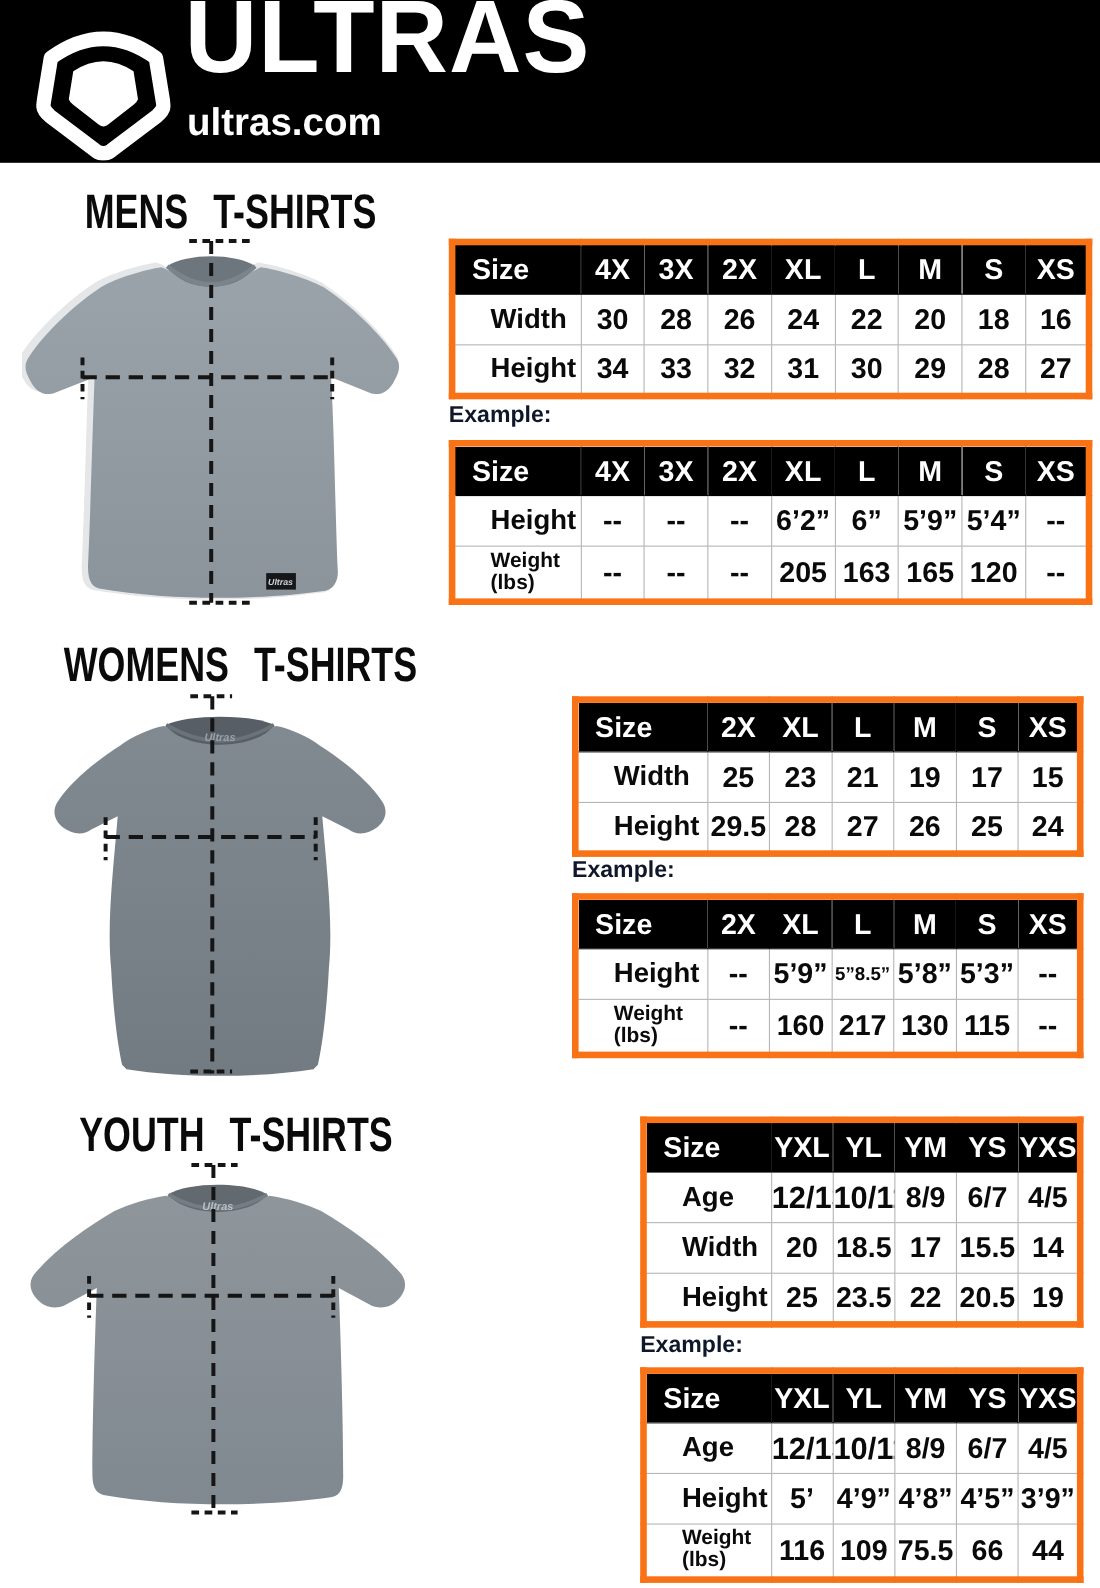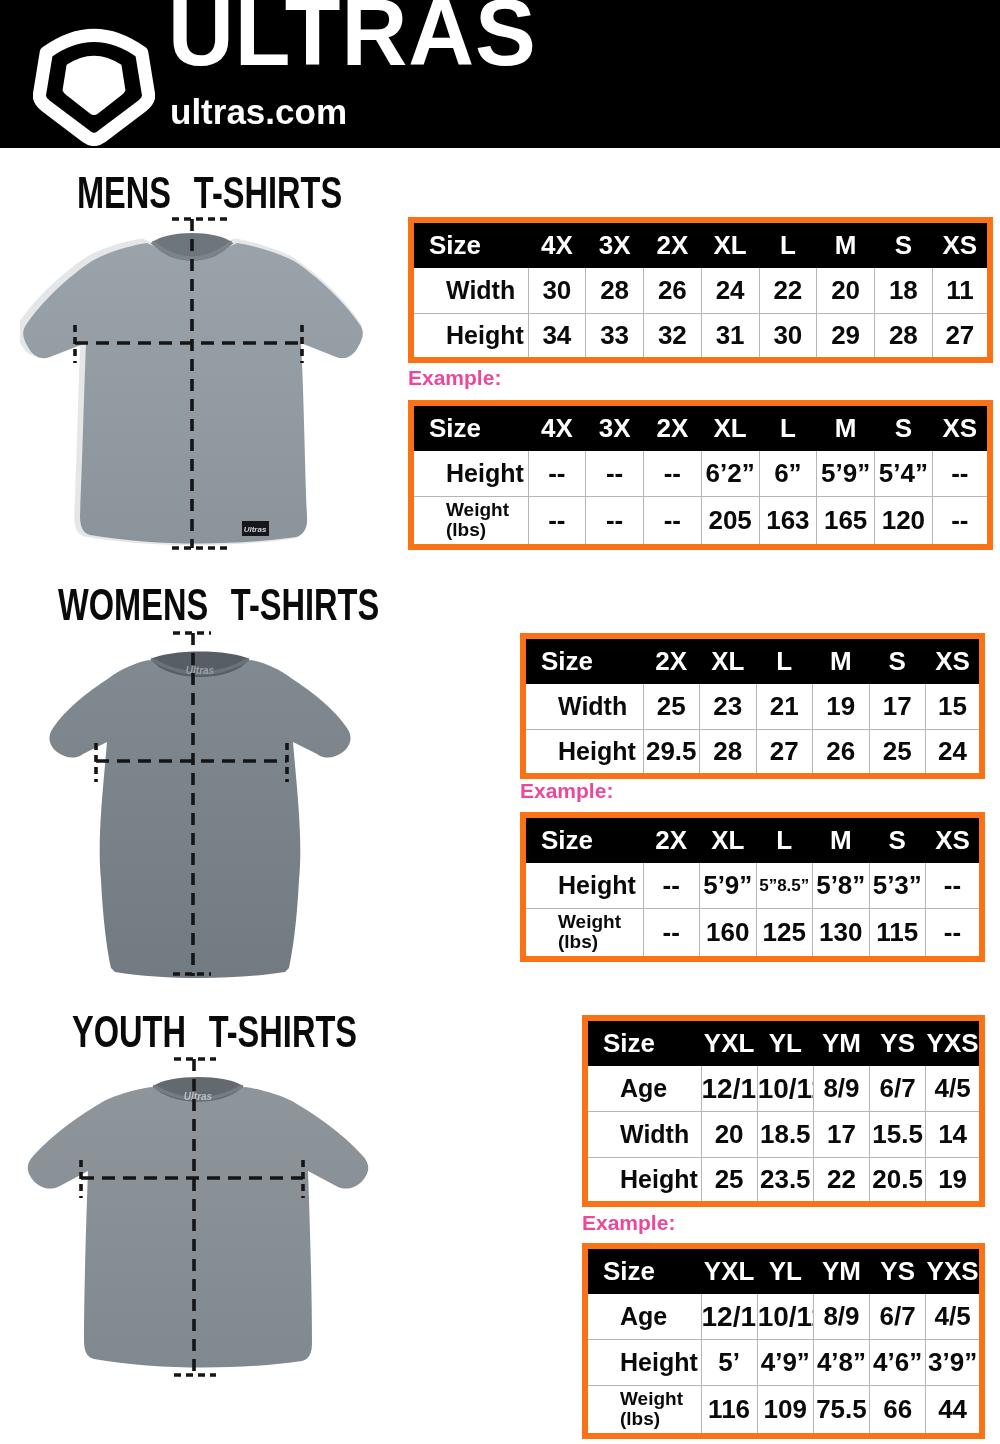--- a/index.html
+++ b/index.html
@@ -43,21 +43,21 @@
   table.tbl thead th{background:#000;color:#fff;font-size:26px;height:44px;border-color:#000;}
   table.tbl thead th:first-child{text-align:left;padding-left:15px;}
   table.tbl tbody tr{height:46px;}
   table.tbl tbody tr.tall{height:50px;}
   table.tbl tbody th{text-align:left;padding-left:32px;font-size:25px;background:#fff;}
   table.tbl tbody th.two-line{font-size:19px;line-height:1.08;white-space:pre-line;margin-left:39px;}
   table.tbl td{font-size:26px;}
   table.tbl td.sm{font-size:28px;margin-left:40px;}
   table.tbl td.xs{font-size:17px;}
 
-  .example{position:absolute;font-size:21px;font-weight:bold;color:#ec4899;}
+  .example{position:absolute;font-size:21px;font-weight:bold;color:#0f172a;}
   .ex-mens{left:408px;top:366px;}
   .ex-womens{left:520px;top:779px;}
   .ex-youth{left:582px;top:1211px;}
 </style>
 </head>
 <body>
 
 <div class="page">
 
   <header class="topbar">
@@ -123,21 +123,21 @@
         <tbody>
           <tr>
             <th>Width</th>
             <td>30</td>
             <td>28</td>
             <td>26</td>
             <td>24</td>
             <td>22</td>
             <td>20</td>
             <td>18</td>
-            <td>11</td>
+            <td>16</td>
           </tr>
           <tr>
             <th>Height</th>
             <td>34</td>
             <td>33</td>
             <td>32</td>
             <td>31</td>
             <td>30</td>
             <td>29</td>
             <td>28</td>
@@ -299,21 +299,21 @@
             <td class="xs">5”8.5”</td>
             <td>5’8”</td>
             <td>5’3”</td>
             <td>--</td>
           </tr>
           <tr class="tall">
             <th class="two-line">Weight
 (lbs)</th>
             <td>--</td>
             <td>160</td>
-            <td>125</td>
+            <td>217</td>
             <td>130</td>
             <td>115</td>
             <td>--</td>
           </tr>
         </tbody>
       </table>
     </div>
 
   <h2 class="sec-title t-youth">YOUTH T-SHIRTS</h2>
 
@@ -414,21 +414,21 @@
             <td class="sm">10/11</td>
             <td>8/9</td>
             <td>6/7</td>
             <td>4/5</td>
           </tr>
           <tr>
             <th>Height</th>
             <td>5’</td>
             <td>4’9”</td>
             <td>4’8”</td>
-            <td>4’6”</td>
+            <td>4’5”</td>
             <td>3’9”</td>
           </tr>
           <tr class="tall">
             <th class="two-line">Weight
 (lbs)</th>
             <td>116</td>
             <td>109</td>
             <td>75.5</td>
             <td>66</td>
             <td>44</td>

